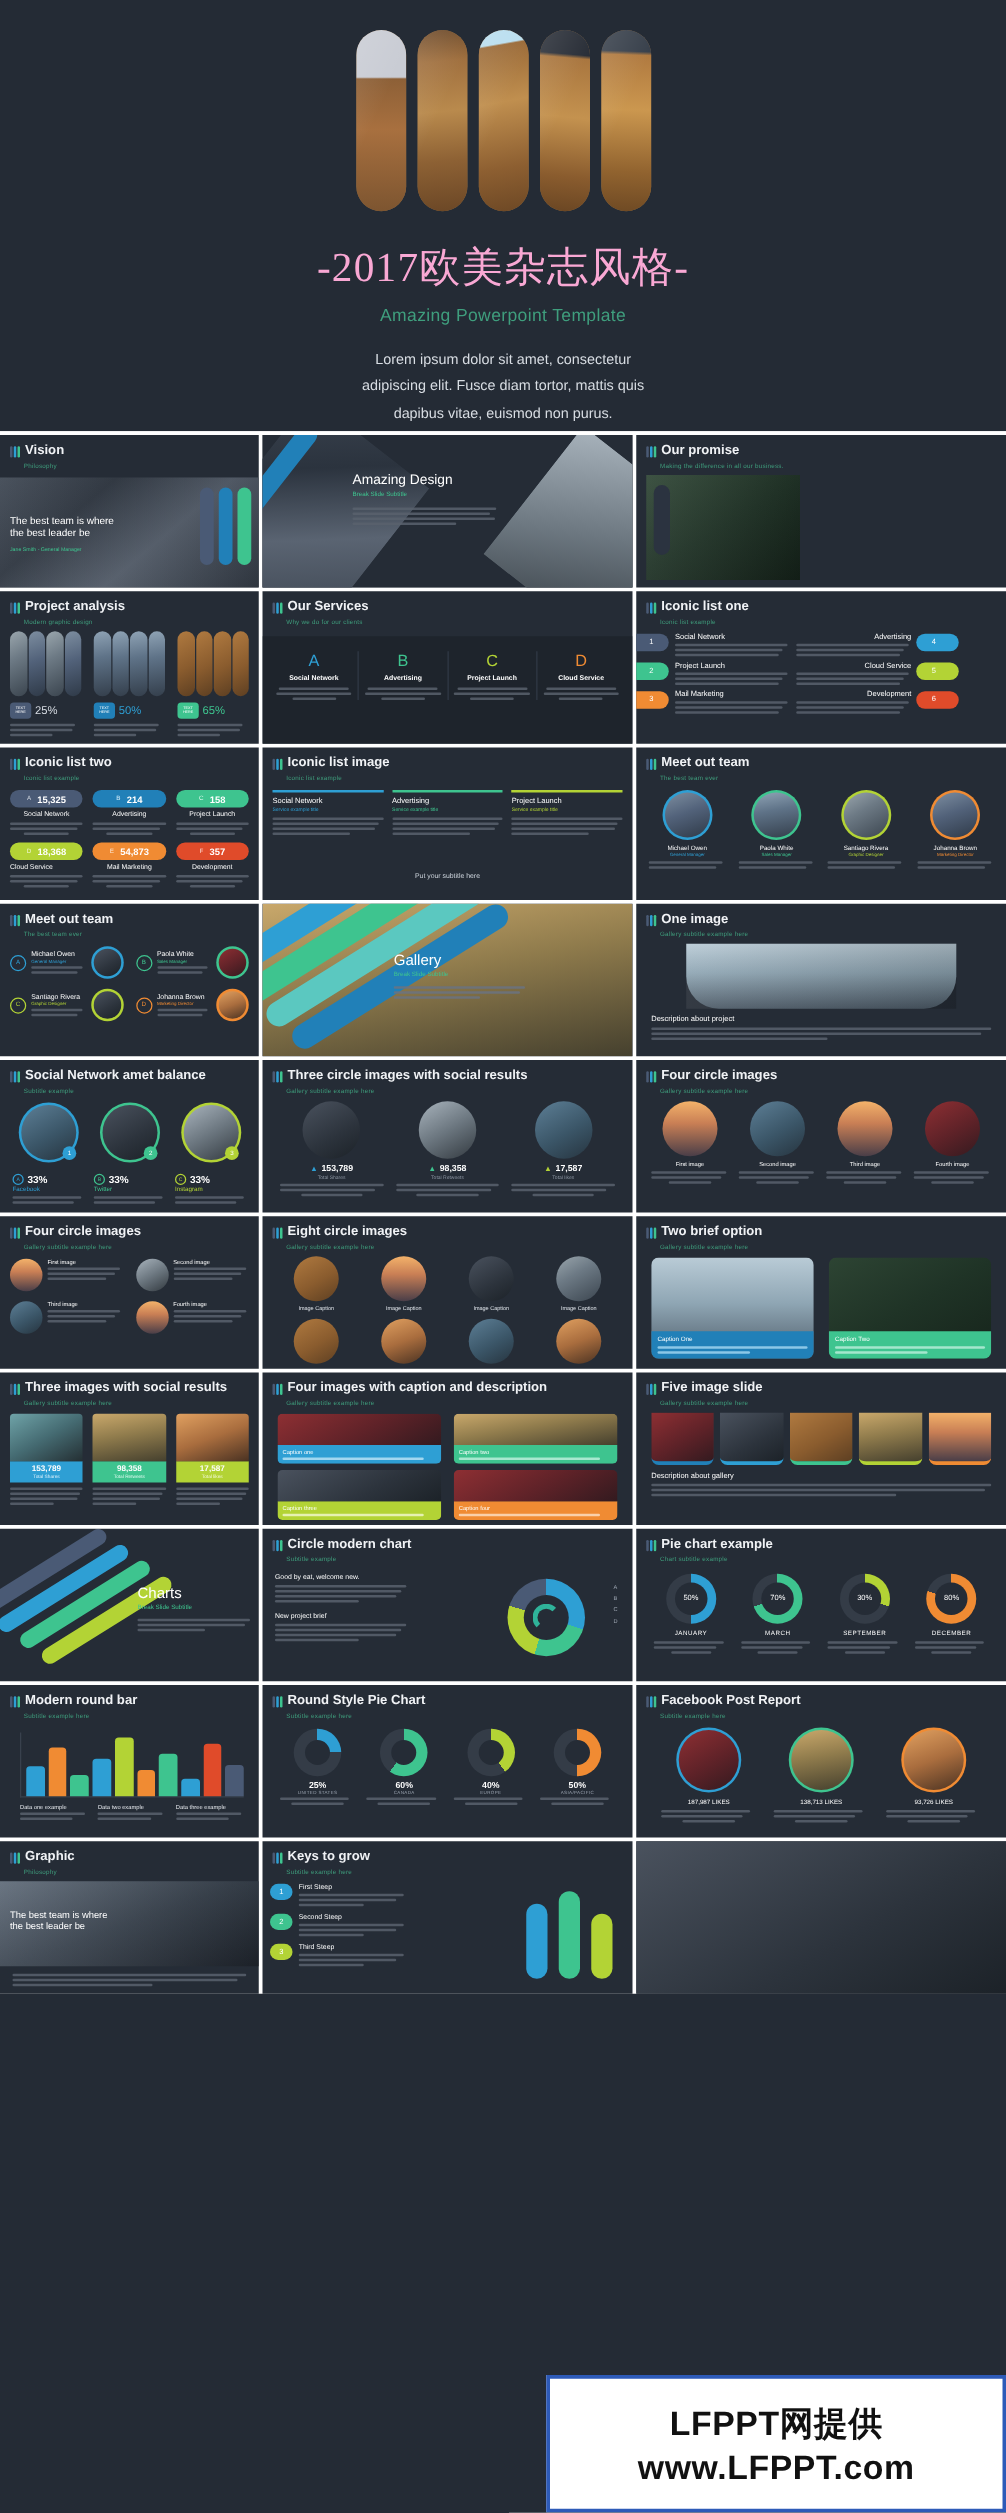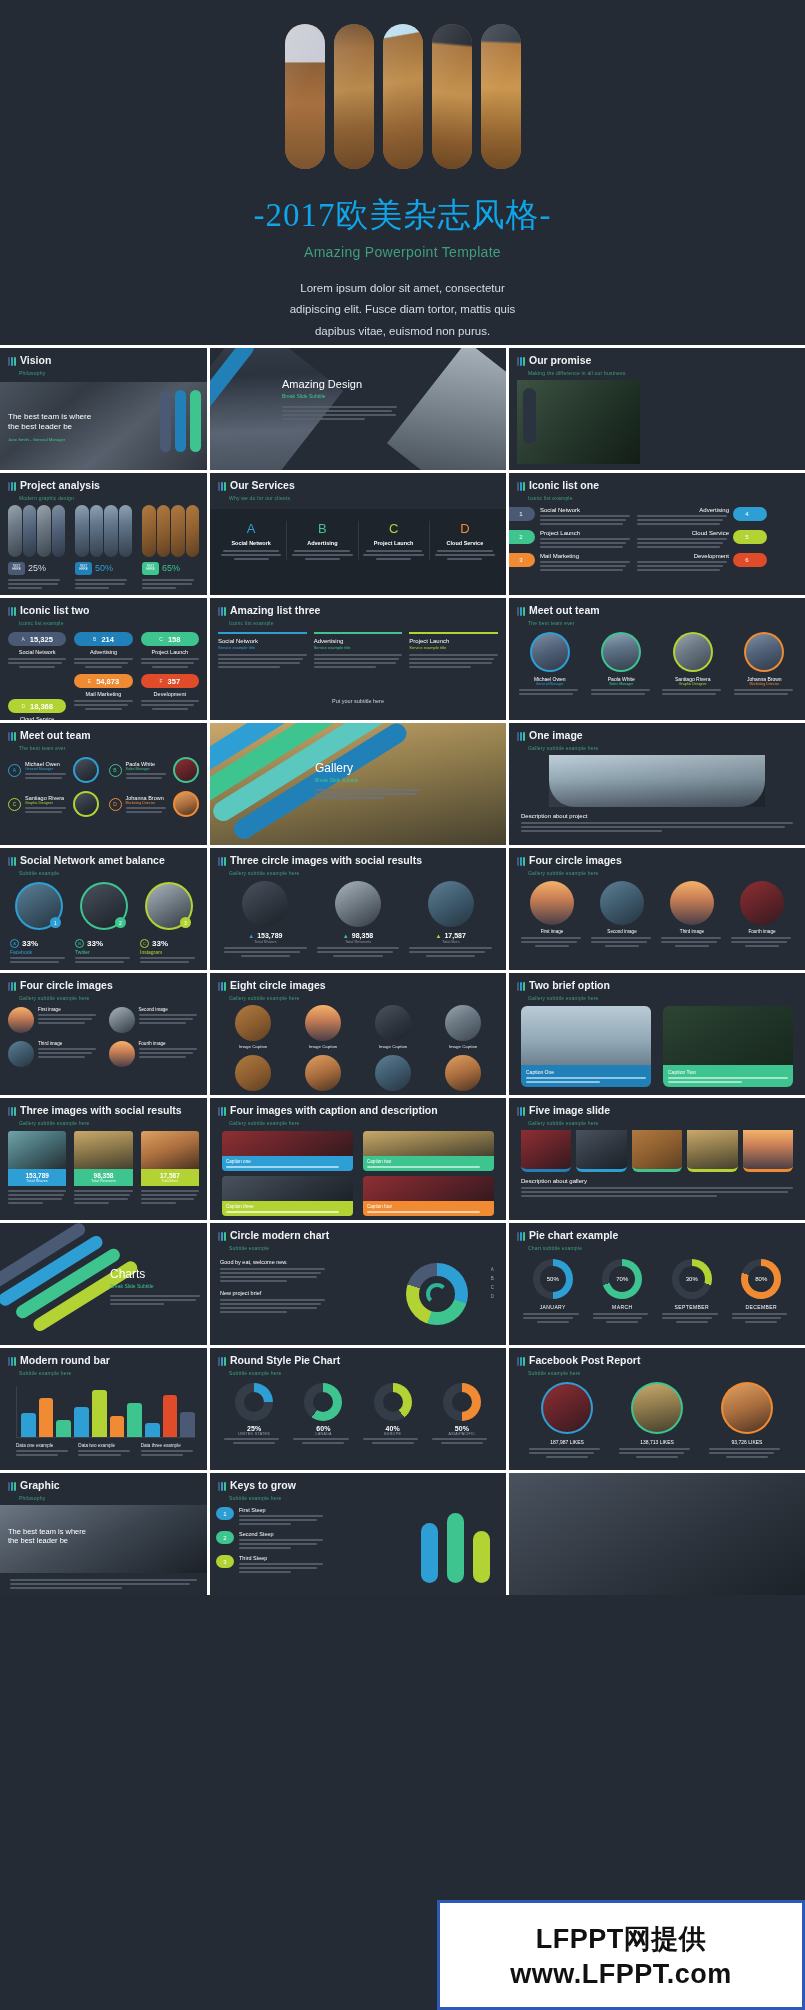--- a/index.html
+++ b/index.html
@@ -36,21 +36,21 @@
   .s4 i { background:
       linear-gradient(185deg, #2a2f38 0%, #2a2f38 14%, #a9763f 16%, #c4924f 48%, #8a5c2e 80%, #6a4623 100%); }
   .s5 i { background:
       linear-gradient(182deg, #38404b 0%, #38404b 12%, #b07a40 14%, #cb974f 44%, #91632f 78%, #6f4a24 100%); }
   .strip .glare { position:absolute; inset:0;
     background: linear-gradient(115deg, rgba(255,255,255,.13) 0%, rgba(255,255,255,0) 45%); }
 
   .hero-title {
     margin-top: 30px;
     font-family: "Liberation Serif", serif;
-    font-size: 33px; font-weight: 400; color: #0ea5e9;
+    font-size: 33px; font-weight: 400; color: #f9a8d4;
     letter-spacing: 1px; line-height: 1;
   }
   .hero-sub {
     margin-top: 12px;
     font-size: 14px; color: #3f9e7d; letter-spacing: .3px;
   }
   .hero-body {
     margin-top: 18px;
     width: 370px; text-align: center;
     font-size: 11.5px; line-height: 1.85; color: #d8dde3;
@@ -463,21 +463,21 @@
           <span style="font-size:5px;color:#e2fbf1;">C</span>
           <span style="font-size:7.5px;color:#fff;font-weight:700;">158</span>
         </div>
         <div style="font-size:5.5px;color:#fff;margin-top:3px;">Project Launch</div>
         <div class="lines" style="margin-top:3px;">
             <div class="ln" style="width:100%"></div>
             <div class="ln" style="width:92%"></div>
             <div class="ln" style="width:62%;margin:0 auto"></div>
           </div>
       </div>
-      <div style="text-align:center;margin-top:25px;">
+      <div style="text-align:left;">
         <div class="pill" style="background:#b3d335;height:14px;display:flex;align-items:center;justify-content:center;gap:5px;">
           <span style="font-size:5px;color:#f2f8d8;">D</span>
           <span style="font-size:7.5px;color:#fff;font-weight:700;">18,368</span>
         </div>
         <div style="font-size:5.5px;color:#fff;margin-top:3px;">Cloud Service</div>
         <div class="lines" style="margin-top:3px;">
             <div class="ln" style="width:100%"></div>
             <div class="ln" style="width:92%"></div>
             <div class="ln" style="width:62%;margin:0 auto"></div>
           </div>
@@ -509,21 +509,21 @@
     </div>
   </div>
 
   <div class="slide">
     <div class="sl-head">
         <span class="bars">
           <b></b>
           <b></b>
           <b></b>
         </span>
-      <span class="sl-title">Amazing list three</span>
+      <span class="sl-title">Iconic list image</span>
       </div>
     <div class="sl-sub">Iconic list example</div>
     <div style="position:absolute;left:8px;right:8px;top:34px;display:flex;gap:7px;">
       <div style="flex:1;">
         <div style="height:2px;background:#2e9fd4;"></div>
         <div style="font-size:6px;color:#fff;margin-top:4px;">Social Network</div>
         <div style="font-size:4px;color:#2e9fd4;margin-top:1px;">Service example title</div>
         <div class="lines" style="margin-top:4px;">
             <div class="ln" style="width:100%"></div>
             <div class="ln" style="width:96%"></div>

